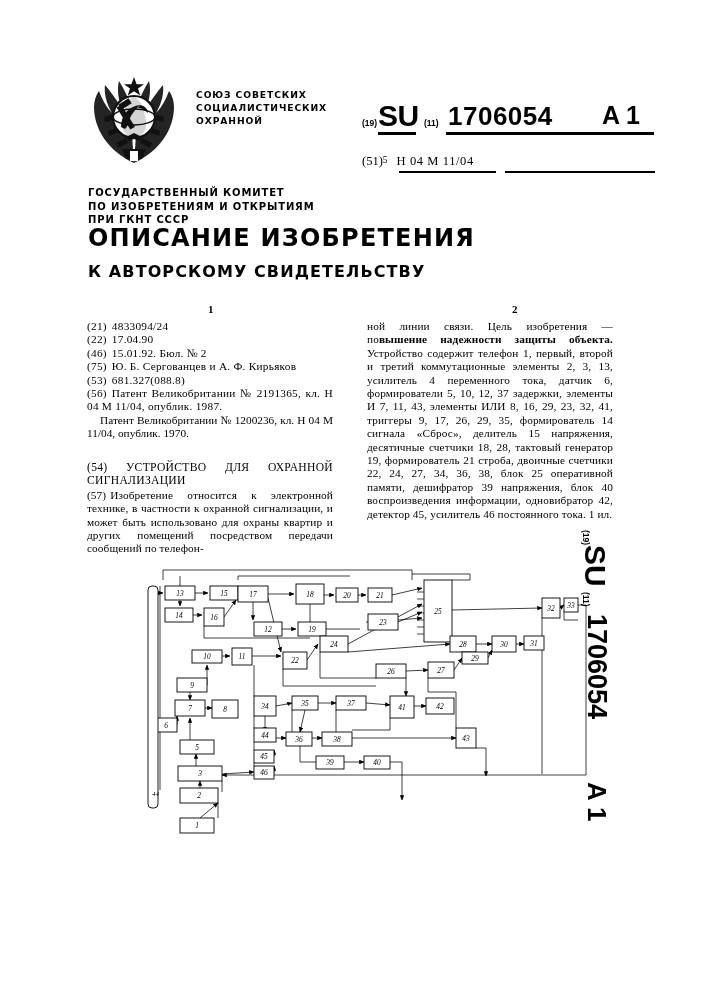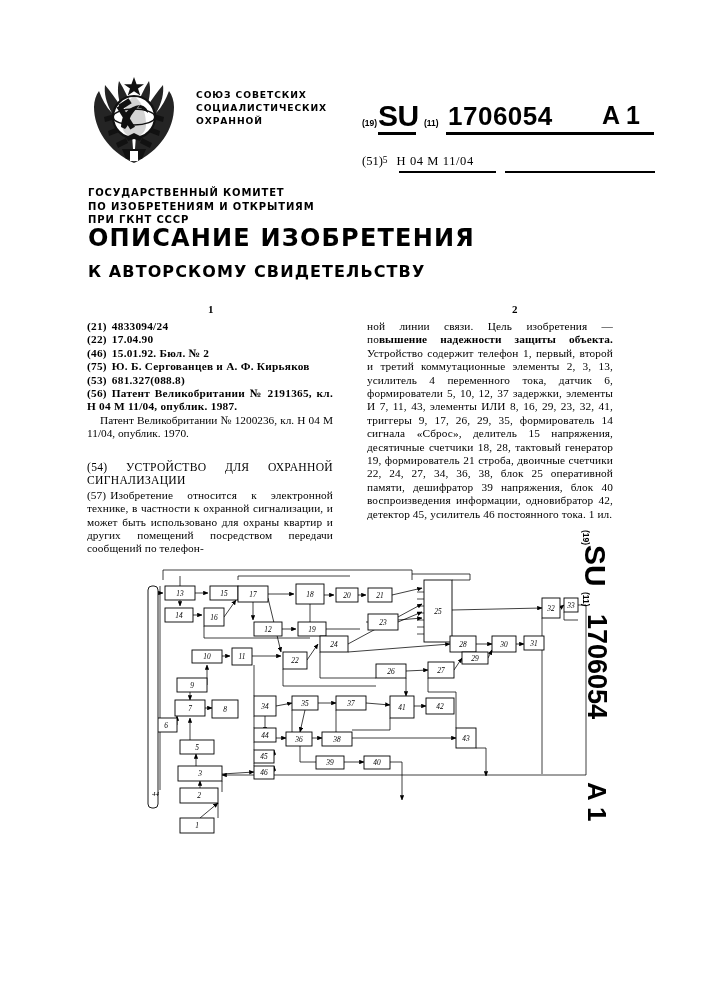--- a/index.html
+++ b/index.html
@@ -70,21 +70,21 @@
   .colnum.left  { left:208px; top:303px; }
   .colnum.right { left:512px; top:303px; }
 
   .col {
     position:absolute; top:320px; width:246px;
     font-size:11.3px; line-height:13.4px;
     text-align:justify;
   }
   .col.left  { left:87px; }
   .col.right { left:367px; }
-  .biblio .ln { display:block; letter-spacing:0.25px;font-weight:bold; }
+  .biblio .ln { display:block; letter-spacing:0.25px; }
   .biblio .tag { margin-right:5px; }
   .biblio .indent { text-indent:13px; display:block; }
 
   .inv-title {
     margin-top:20px; margin-bottom:1px;
     font-size:11.6px; line-height:13.6px; letter-spacing:0.3px;
   }
 
   .abstract { margin:0; text-align:justify; letter-spacing:0.1px; }
   .abstract .tag { margin-right:4px; }

